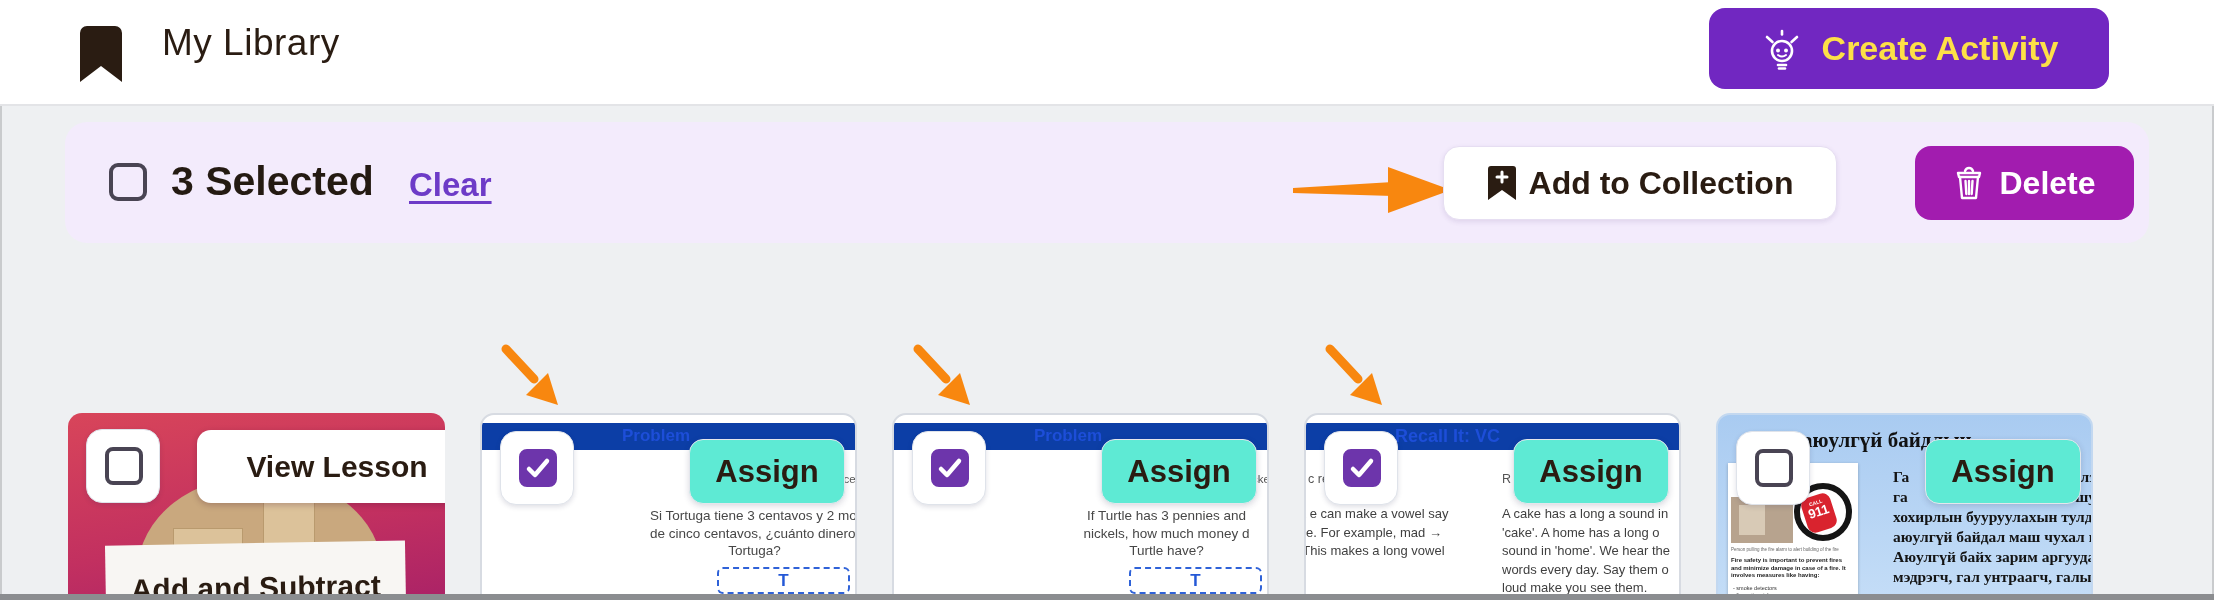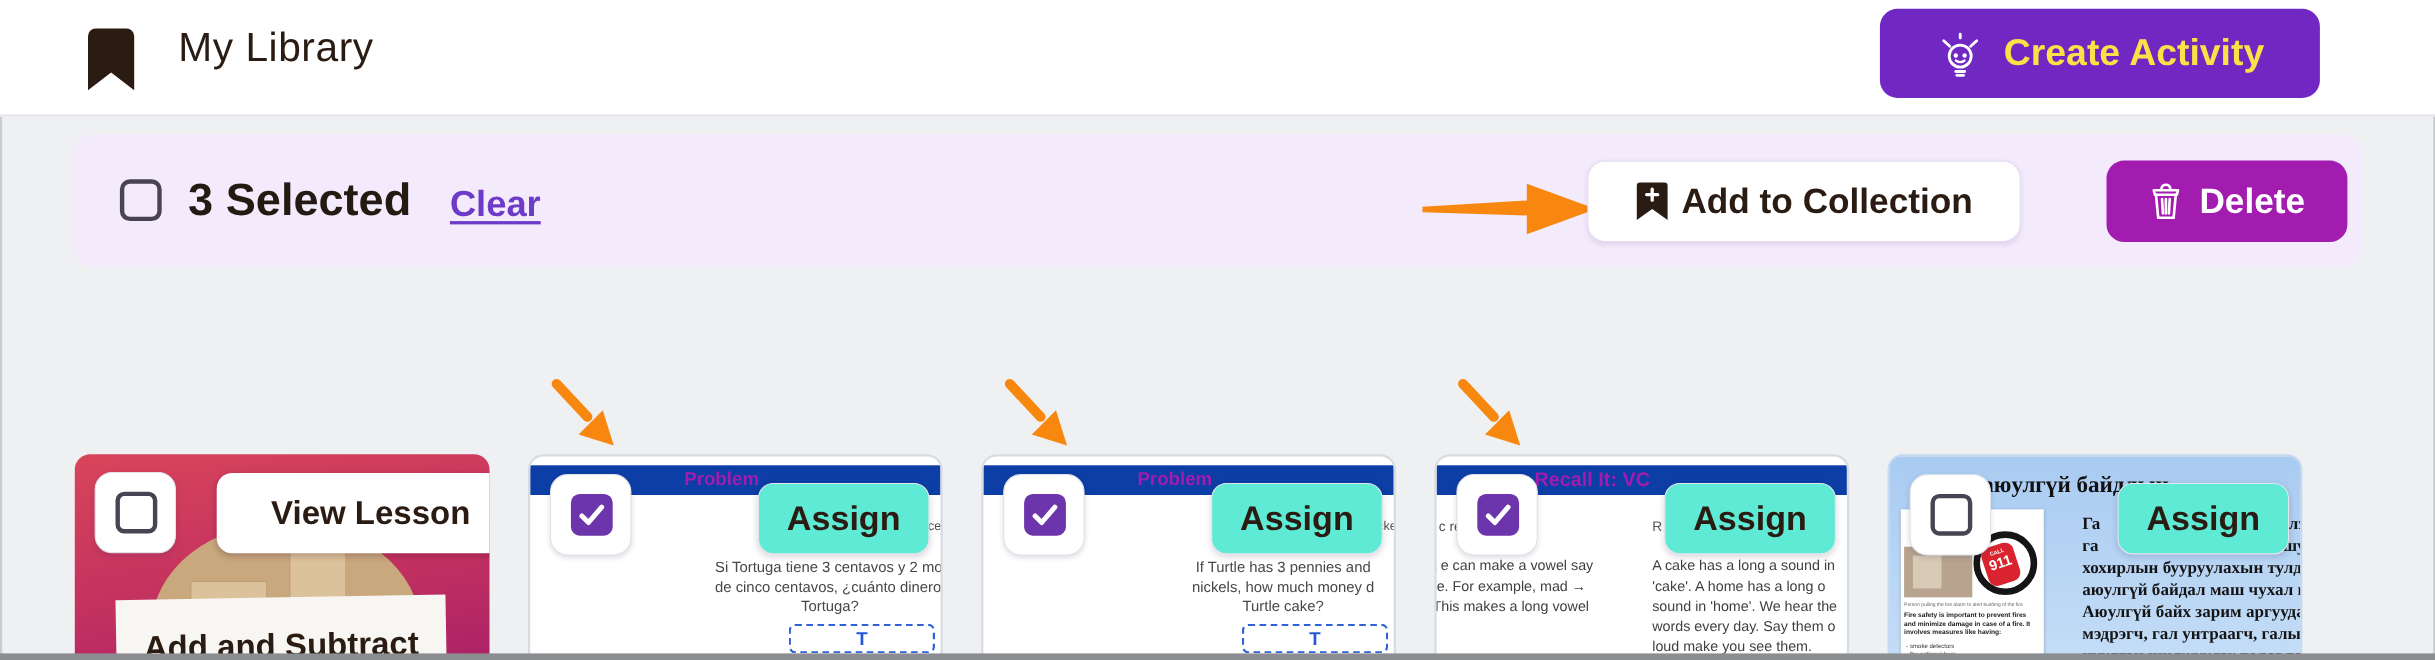--- a/index.html
+++ b/index.html
@@ -66,21 +66,21 @@
     border:2px solid #d7dbe2;
   }
   .card.c1 { left:68px;  background:linear-gradient(170deg,#d8455a 0%,#c23060 48%,#9c1a6b 100%); border:none; }
   .card.c2 { left:480px; }
   .card.c3 { left:892px; }
   .card.c4 { left:1304px; }
   .card.c5 { left:1716px; background:linear-gradient(180deg,#a9cbf1 0%,#cde3f9 100%); border:2px solid #c3d8f0; }
   .title-bar {
     position:absolute; left:0; top:8px; width:100%; height:27px; background:#0c3ea6;
   }
-  .slide-title { position:absolute; top:11px; color:#a21caf; font-size:17px; font-weight:700; white-space:nowrap; }
+  .slide-title { position:absolute; top:11px; color:#1d4ed8; font-size:17px; font-weight:700; white-space:nowrap; }
   .card-checkwrap {
     position:absolute; left:18px; top:16px; width:74px; height:74px; background:#ffffff;
     border:1px solid #dfe3ea; border-radius:16px; box-shadow:0 2px 5px rgba(40,40,80,0.15);
     cursor:pointer;
   }
   .card-cb {
     position:absolute; left:18px; top:17px; width:38px; height:38px;
     border:4px solid #494453; border-radius:8px; background:#ffffff;
   }
   .card-cb.checked { background:#6d35ab; border-color:#6d35ab; }
@@ -250,21 +250,21 @@
     <div class="assign-btn">Assign</div>
   </div>
 
   <div class="card c3">
     <div class="title-bar"></div>
     <div class="slide-title" style="left:140px;">Problem</div>
     <div class="frag" style="left:358px; top:58px;">cke</div>
     <div class="body-lines">
       <div>If Turtle has 3 pennies and</div>
       <div>nickels, how much money d</div>
-      <div>Turtle cake?</div>
+      <div>Turtle have?</div>
     </div>
     <div class="textbox">T</div>
     <div class="card-checkwrap">
       <div class="card-cb checked">
         <svg width="30" height="30" viewBox="0 0 30 30">
             <polyline points="6,16 12,22 24,8" stroke="#ffffff" stroke-width="4.5" fill="none" stroke-linecap="round" stroke-linejoin="round"></polyline>
           </svg>
       </div>
     </div>
     <div class="assign-btn">Assign</div>

